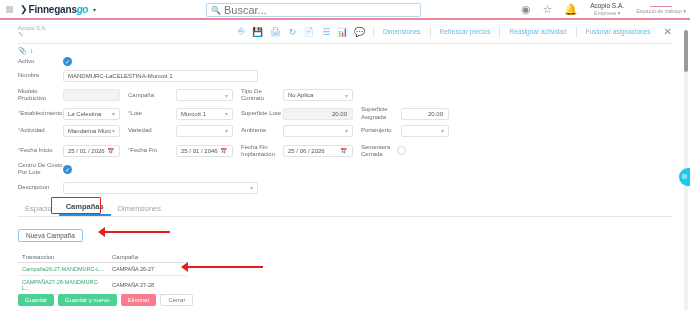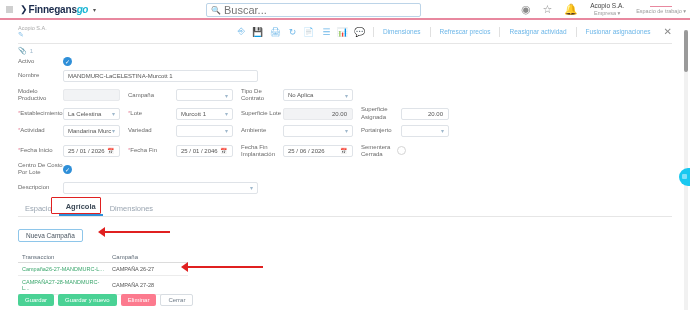--- a/index.html
+++ b/index.html
@@ -319,21 +319,21 @@
     <span class="lbl" style="width:45px;">Descripcion</span>
     <span class="inp" style="width:195px;">
       <span></span>
       <span class="caret">▾</span>
     </span>
   </div>
 </div>
 
 <div class="tabs">
   <div class="tab">Espacio</div>
-  <div class="tab active">Agrícola</div>
+  <div class="tab active">Campañas</div>
   <div class="tab">Dimensiones</div>
   <div class="tab-hl"></div>
 </div>
 <div class="tabs-rule"></div>
 
 <div class="panel">
   <div class="btn-new">Nueva Campaña</div>
   <div class="arrow" style="left:105px; top:14px; width:65px;"></div>
 
   <table>

